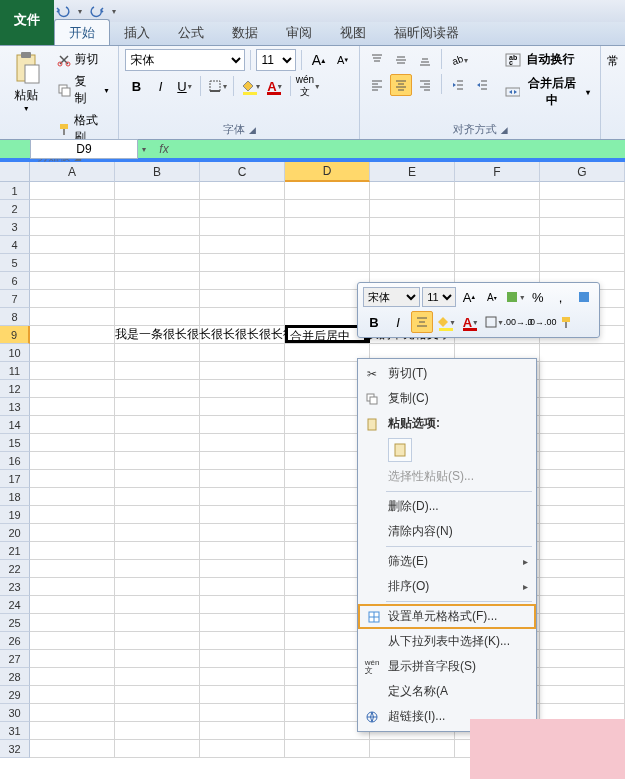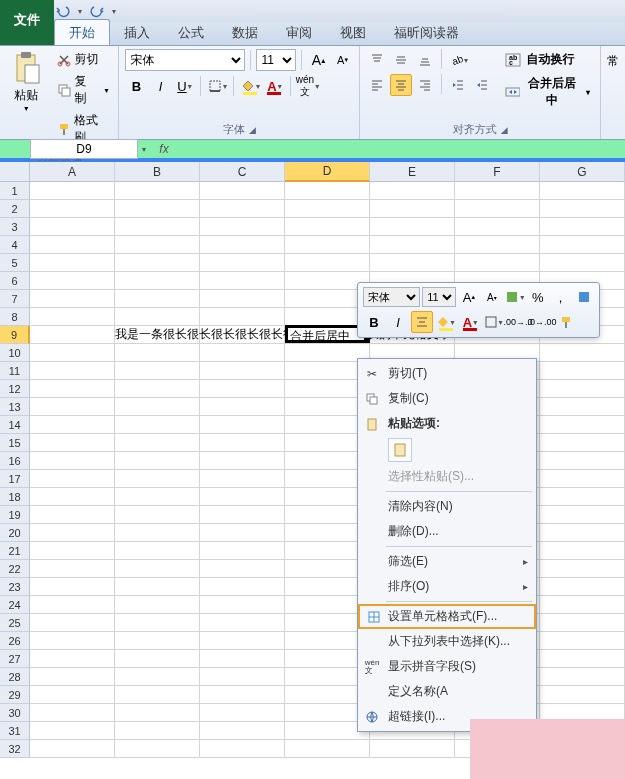--- a/index.html
+++ b/index.html
@@ -737,24 +737,24 @@
         <svg width="16" height="16">
           <rect x="3" y="2" width="10" height="12" fill="#f5e7b8" stroke="#b89b4a"></rect>
         </svg>
       </span>
   </div>
   <div class="item disabled">
       <span>选择性粘贴(S)...</span>
     </div>
   <div class="sep"></div>
   <div class="item">
+      <span>删除(D)...</span>
+    </div>
+  <div class="item">
       <span>清除内容(N)</span>
-    </div>
-  <div class="item">
-      <span>删除(D)...</span>
     </div>
   <div class="sep"></div>
   <div class="item">
       <span>筛选(E)</span>
       <span class="arrow">▸</span>
     </div>
   <div class="item">
       <span>排序(O)</span>
       <span class="arrow">▸</span>
     </div>

